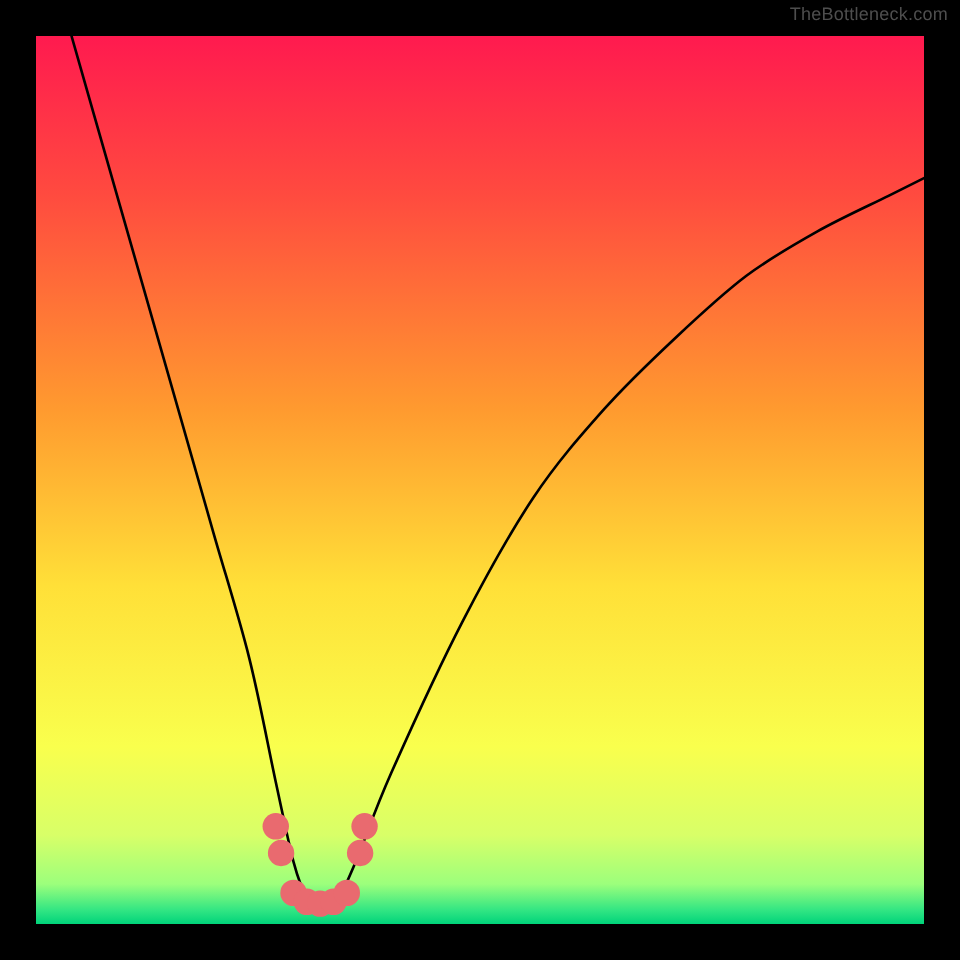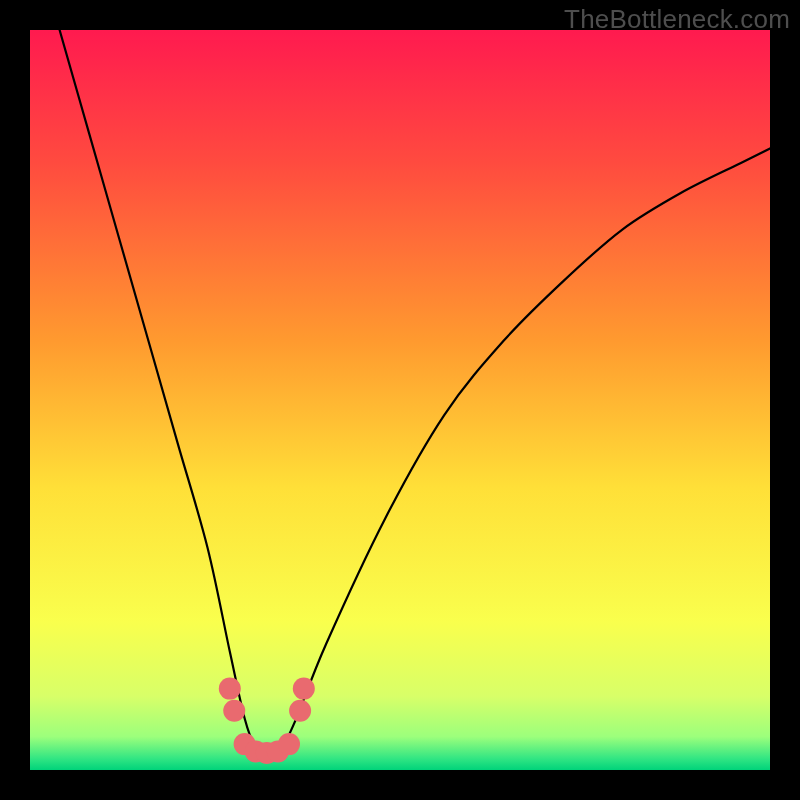--- a/index.html
+++ b/index.html
@@ -22,21 +22,21 @@
     top: 30px;
     width: 740px;
     height: 740px;
     overflow: hidden;
   }
   .watermark {
     position: absolute;
     top: 4px;
     right: 10px;
     color: #4e4e4e;
-    font-size: 26px;
+    font-size: 15px;
     font-weight: 400;
     letter-spacing: 0.2px;
   }
   svg {
     display: block;
   }
 </style>
 </head>
 <body>
 

